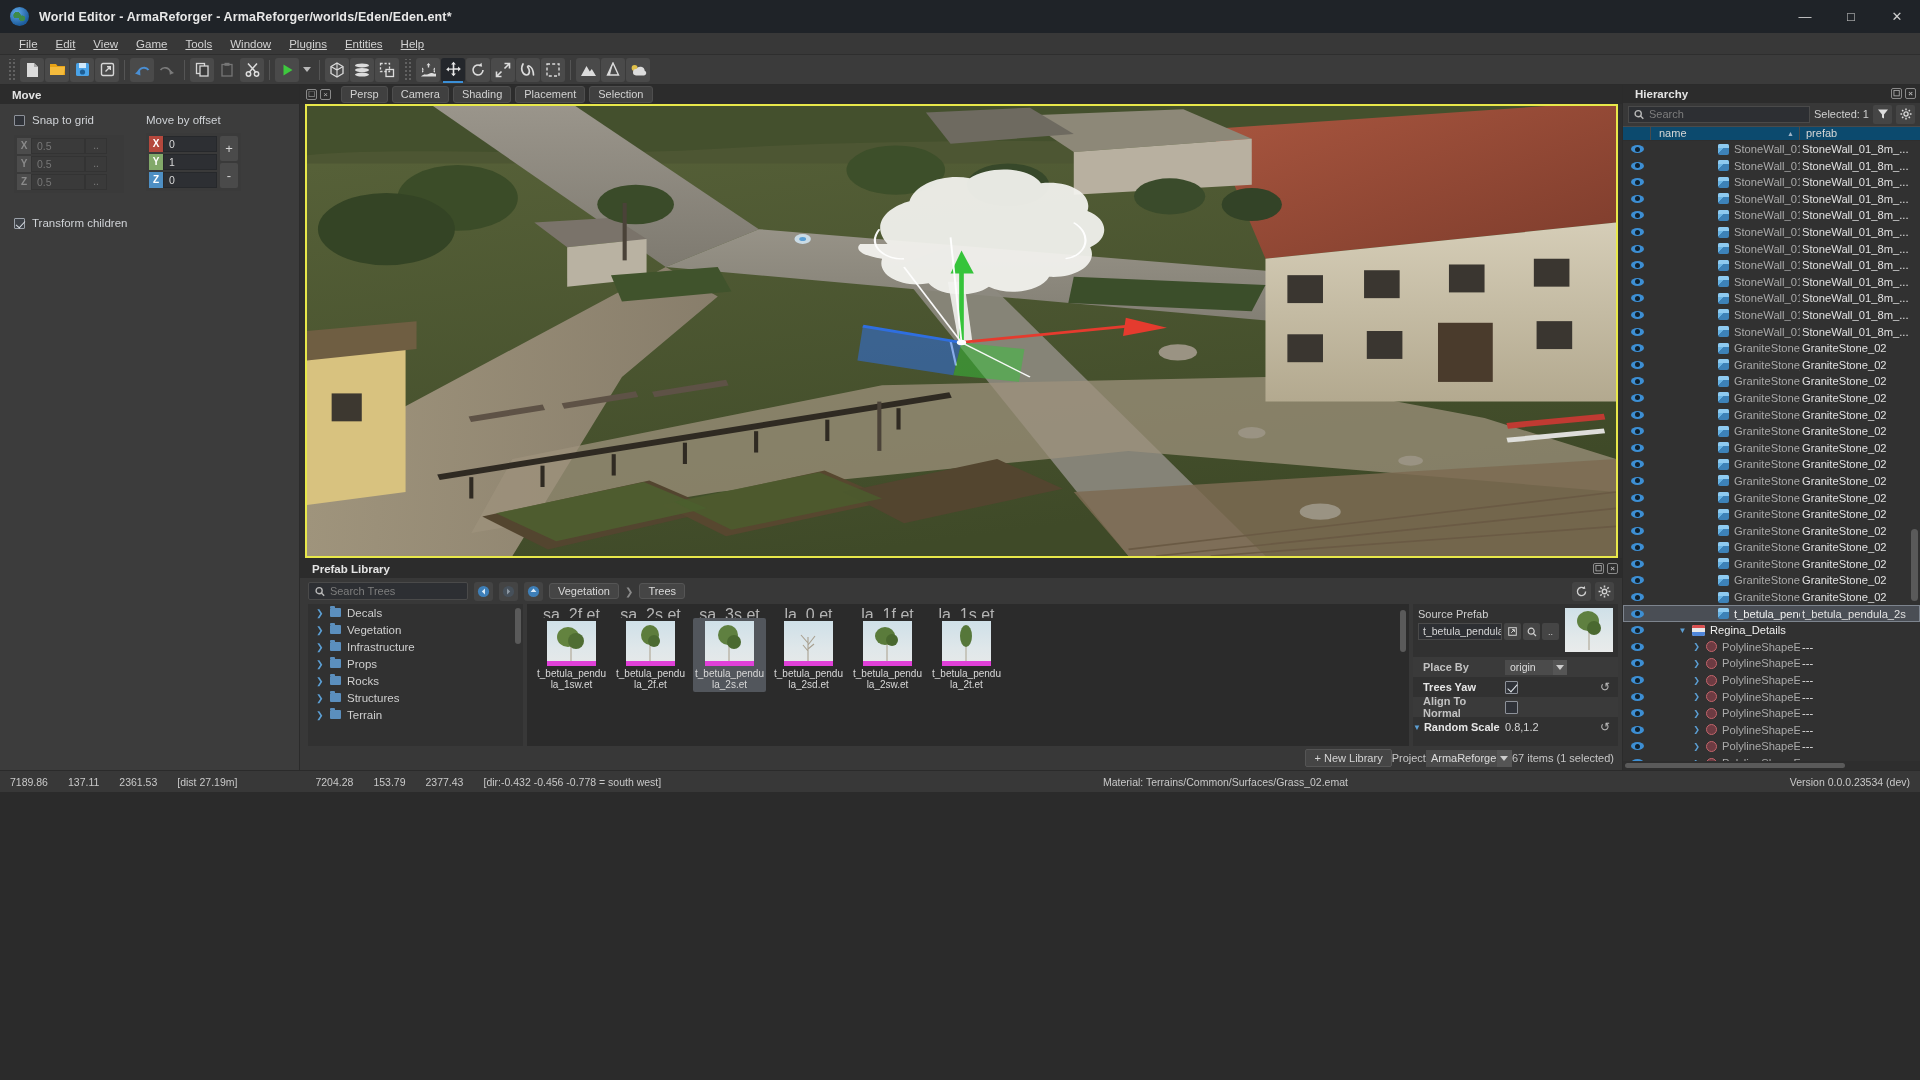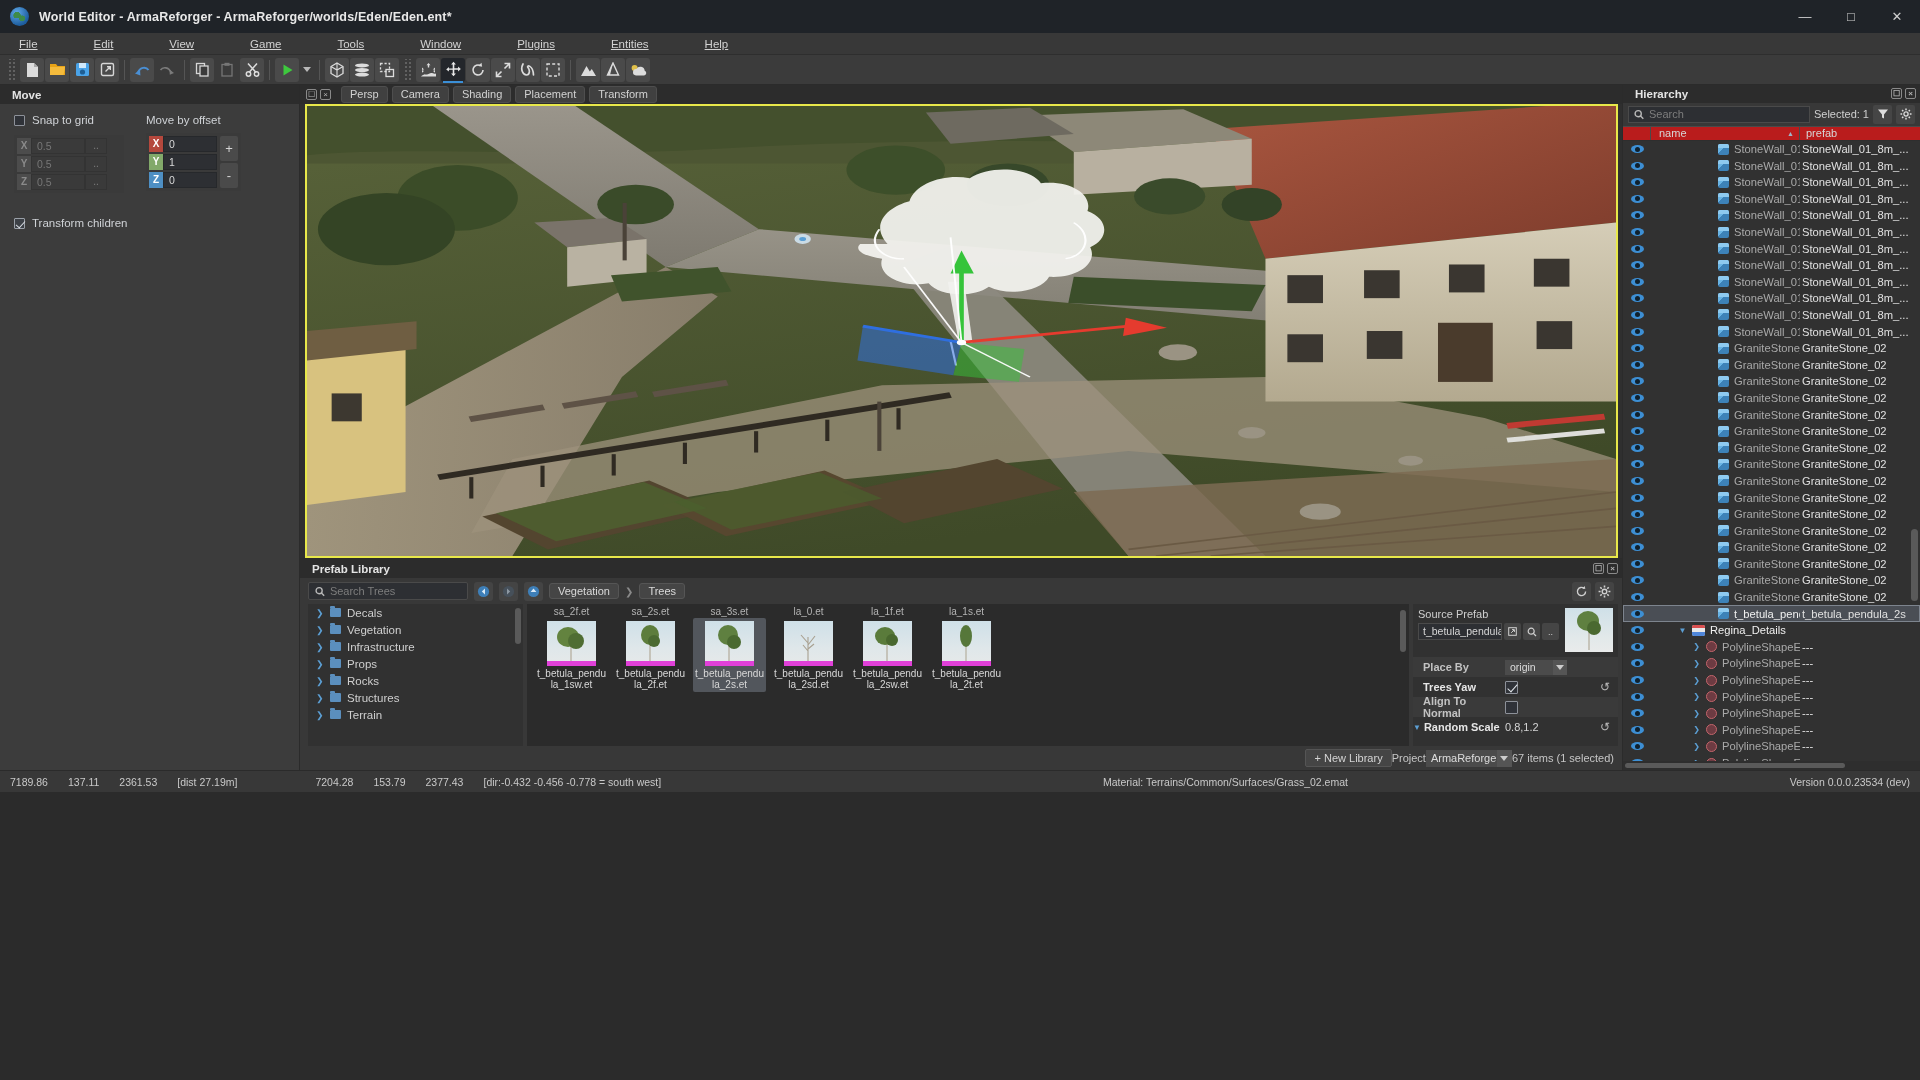--- a/index.html
+++ b/index.html
@@ -18,21 +18,21 @@
     background:
       radial-gradient(ellipse at 30% 40%, #3e8b4a 0 28%, transparent 30%),
       radial-gradient(ellipse at 70% 65%, #3e8b4a 0 24%, transparent 26%); }
   .tb-title { font-size:12.5px; color:#e8e8e8; font-weight:bold; letter-spacing:.15px; }
   .tb-spacer { flex:1 1 auto; }
   .winbtn { width:46px; height:33px; display:flex; align-items:center; justify-content:center;
     color:#cfcfcf; font-size:13px; }
 
   
   .menubar { height:22px; background:#383838; display:flex; align-items:center; padding-left:10px;
-    flex:0 0 22px; border-bottom:1px solid #2e2e2e;gap:38px; }
+    flex:0 0 22px; border-bottom:1px solid #2e2e2e; }
   .menu-item { font-size:11.5px; color:#d2d2d2; padding:2px 9px; }
   .menu-item u { text-decoration:underline; }
 
   
   .toolbar { height:30px; background:#3b3b3b; display:flex; align-items:center;
     flex:0 0 30px; padding-left:4px; border-bottom:1px solid #2b2b2b; gap:1px; }
   .grip { width:9px; height:22px; margin:0 3px; flex:0 0 9px;
     background-image:radial-gradient(#6a6a6a 1px, transparent 1px);
     background-size:4px 4px; background-position:1px 2px; opacity:.8; }
   .tbtn { width:24px; height:24px; border-radius:3px; display:flex; align-items:center;
@@ -114,21 +114,21 @@
   .folder-row { display:flex; align-items:center; height:17px; padding-left:8px; gap:6px;
     font-size:11.5px; color:#cfcfcf; }
   .tri { color:#5c9fd4; font-size:9px; width:8px; }
   .fold-ico { width:11px; height:9px; background:#5b8fbe; border-radius:1px; position:relative; flex:0 0 11px; }
   .fold-ico::before { content:""; position:absolute; top:-2px; left:0; width:5px; height:2px;
     background:#5b8fbe; border-radius:1px 1px 0 0; }
   .vscroll { position:absolute; right:2px; width:6px; background:#5a5a5a; border-radius:3px; }
   .grid-area { flex:1 1 auto; background:#2b2b2b; position:relative; overflow:hidden; min-width:0; }
   .grid-inner { display:flex; gap:6px; padding:2px 6px 0 8px; flex-wrap:wrap; }
   .cellcol { width:73px; }
-  .cell-caption-top { font-size:10px; color:#b4b4b4; text-align:center; height:12px;
+  .cell-caption-top { font-size:16px; color:#b4b4b4; text-align:center; height:12px;
     overflow:hidden; white-space:nowrap; }
   .cell { width:73px; padding:3px 2px 2px; border-radius:2px; }
   .cell.selected { background:#52565c; }
   .thumb { width:49px; height:45px; margin:0 auto;
     background:linear-gradient(#cfe0e8 0%, #dfe7ea 60%, #e6e9e9 100%); position:relative; overflow:hidden; }
   .thumb::after { content:""; position:absolute; left:0; right:0; bottom:0; height:5px; background:#e040d8; }
   .cell-label { font-size:10px; color:#d8d8d8; text-align:center; line-height:11px;
     margin-top:2px; word-break:break-all; }
   .srcpanel { width:205px; flex:0 0 205px; background:#313131; display:flex; flex-direction:column; }
   .src-head { display:flex; padding:4px 5px 2px; gap:6px; }
@@ -175,21 +175,21 @@
     border-left:1px solid #2b2b2b; }
   .h-toolbar { height:23px; flex:0 0 23px; display:flex; align-items:center; gap:4px; padding:0 5px; }
   .h-search { flex:1 1 auto; height:17px; background:#2d2f33; border:1px solid #4a4a4a;
     display:flex; align-items:center; padding:0 5px; gap:5px; min-width:0; }
   .h-search input { background:transparent; border:0; outline:0; color:#c8c8c8; font-size:11px;
     width:100%; font-family:inherit; }
   .h-search input::placeholder { color:#7d7d7d; }
   .h-sel { font-size:11px; color:#cfcfcf; white-space:nowrap; }
   .h-iconbtn { width:19px; height:19px; background:#454545; border-radius:2px; display:flex;
     align-items:center; justify-content:center; flex:0 0 19px; }
-  .h-colhead { height:15px; flex:0 0 15px; background:#b91c1c; display:flex; align-items:center;
+  .h-colhead { height:15px; flex:0 0 15px; background:#0c4a6e; display:flex; align-items:center;
     font-size:11px; color:#d6d6d6; border-top:1px solid #4a4a4a; border-bottom:1px solid #2e2e2e;justify-content:flex-end; }
   .h-colhead .c-eye { width:28px; flex:0 0 28px; border-right:1px solid #4a4a4a; height:100%; }
   .h-colhead .c-name { flex:1 1 auto; padding-left:8px; border-right:1px solid #4a4a4a; height:100%;
     display:flex; align-items:center; justify-content:space-between; padding-right:5px; }
   .h-colhead .c-prefab { width:120px; flex:0 0 120px; padding-left:6px; }
   .h-list { flex:1 1 auto; overflow:hidden; background:#313131; position:relative; }
   .h-row { display:flex; align-items:center; height:16.6px; font-size:11.2px; }
   .h-row.sel { background:#4a4e55; outline:1px solid #7d848e; outline-offset:-1px; }
   .h-eye { width:28px; flex:0 0 28px; display:flex; align-items:center; justify-content:center; }
   .eye { width:13px; height:8px; border-radius:50% 50%; background:#3d8fd4; position:relative;
@@ -474,21 +474,21 @@
       <div class="viewport-wrap">
         <div class="vp-tabbar">
           <div class="vp-dockbtns" style="position:static;margin-right:6px;">
             <div class="dockbtn">☐</div>
             <div class="dockbtn">×</div>
           </div>
           <div class="vptab">Persp</div>
           <div class="vptab">Camera</div>
           <div class="vptab">Shading</div>
           <div class="vptab">Placement</div>
-          <div class="vptab">Transform</div>
+          <div class="vptab">Selection</div>
         </div>
 
         <div class="viewport">
           <svg width="100%" height="100%" viewBox="0 0 956 548" preserveAspectRatio="none" style="display:block">
             <defs>
               <linearGradient id="grassG" x1="0" y1="0" x2="0.4" y2="1">
                 <stop offset="0" stop-color="#59633a"></stop>
                   <stop offset="1" stop-color="#3f4a28"></stop>
               </linearGradient>
               <linearGradient id="roadG" x1="0" y1="0" x2="0" y2="1">

